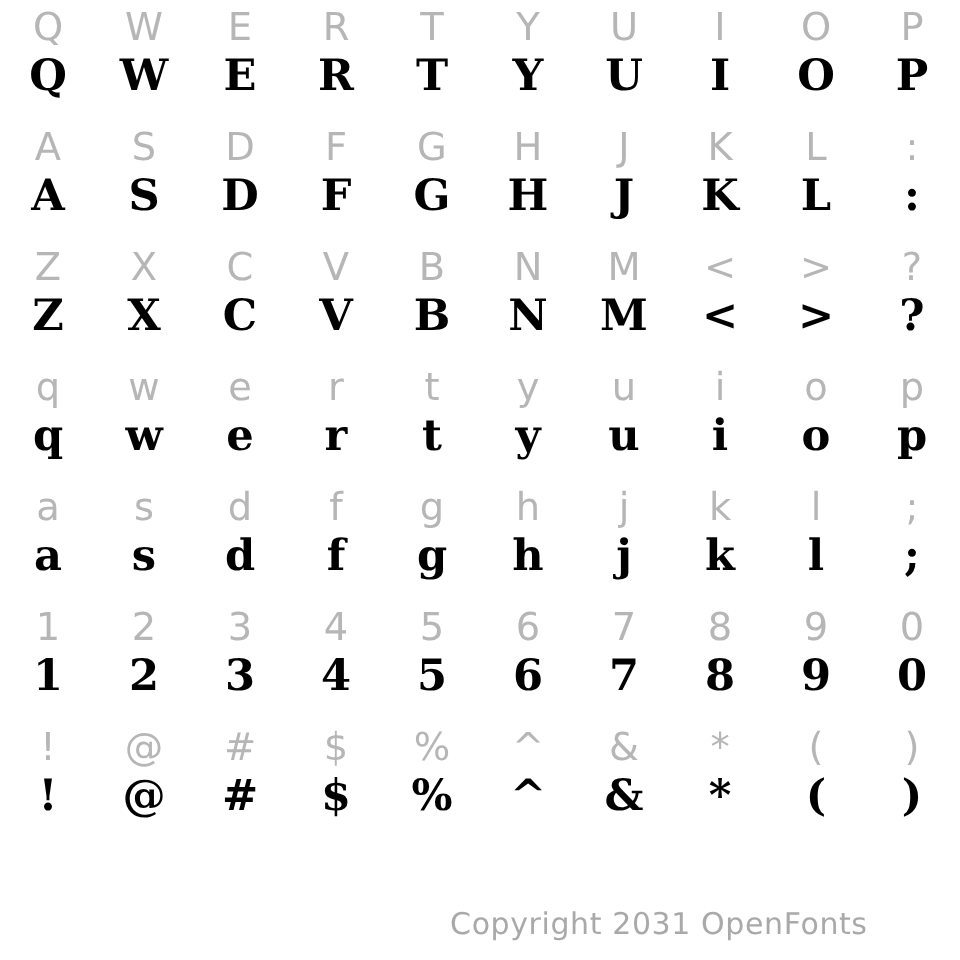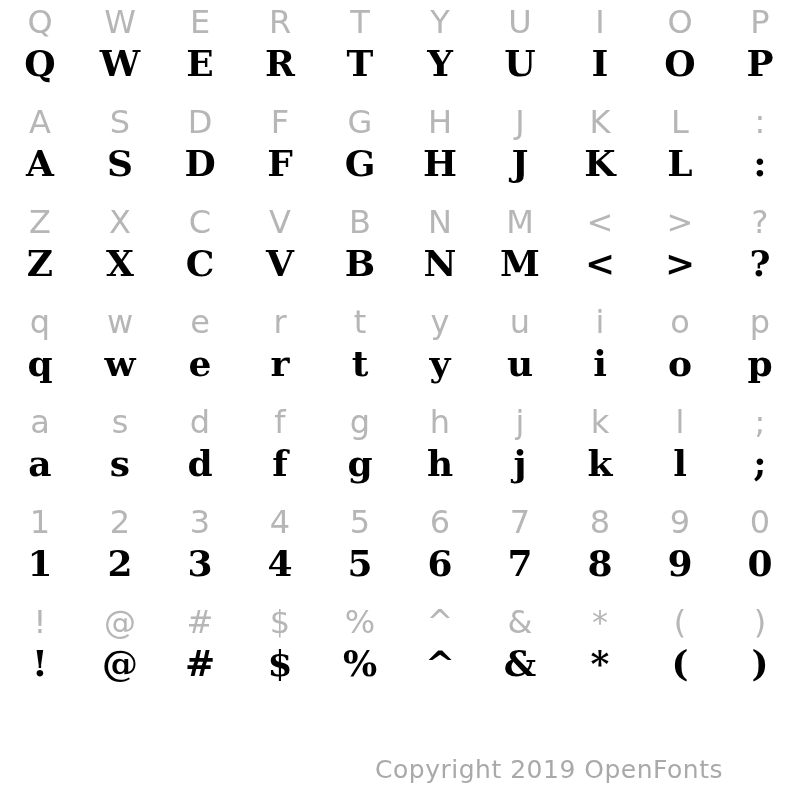--- a/index.html
+++ b/index.html
@@ -245,13 +245,13 @@
         <span class="glyph">%</span>
         <span class="glyph">^</span>
         <span class="glyph">&amp;</span>
         <span class="glyph">*</span>
         <span class="glyph">(</span>
         <span class="glyph">)</span>
       </div>
     </div>
   </div>
 
-<div class="footer-copyright">Copyright 2019 OpenFonts</div>
+<div class="footer-copyright">Copyright 2031 OpenFonts</div>
 
 </body></html>

